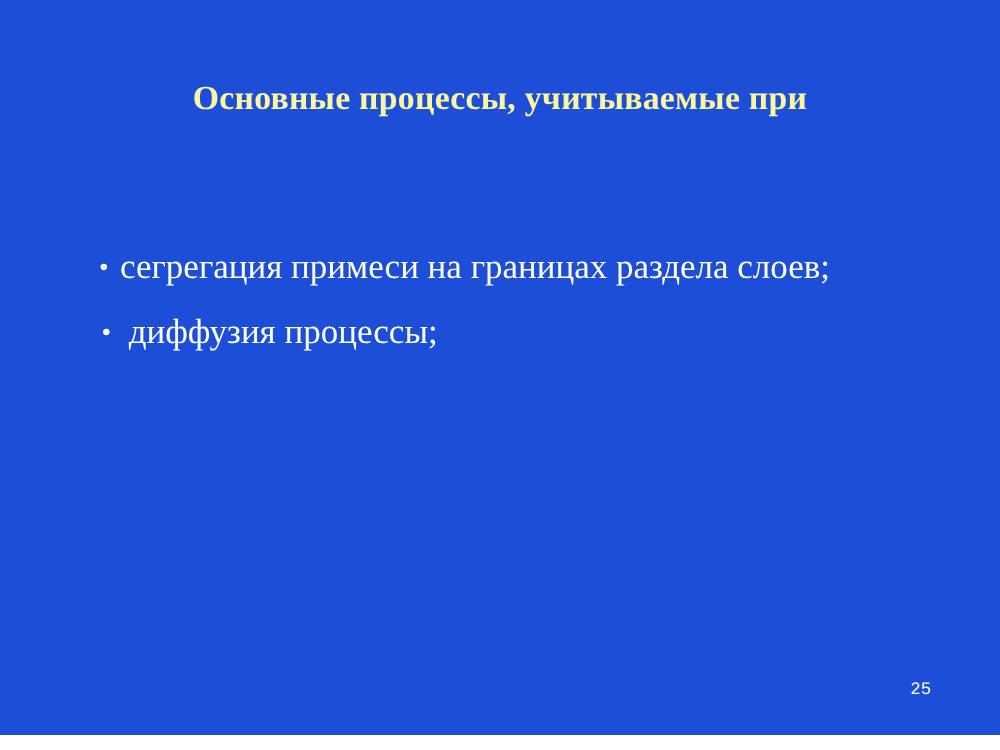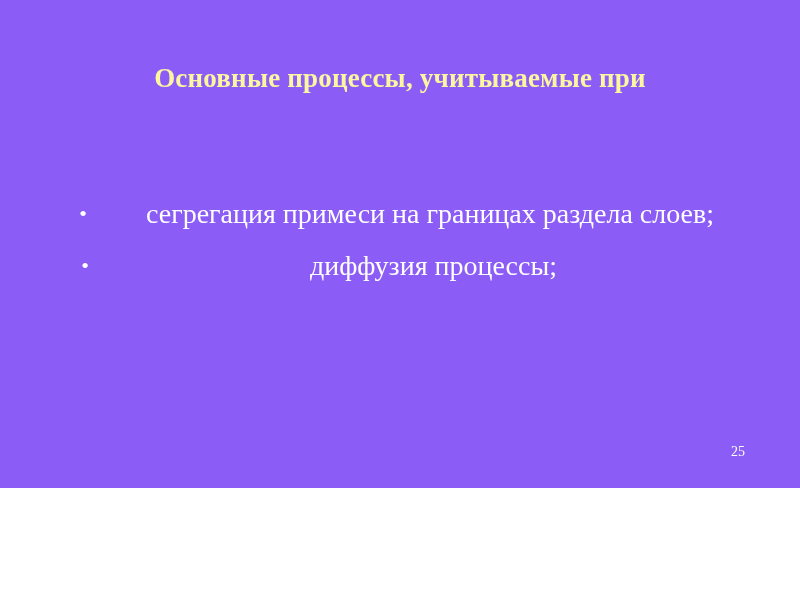--- a/index.html
+++ b/index.html
@@ -9,22 +9,22 @@
   body {
     width: 800px;
     height: 600px;
     overflow: hidden;
     font-family: "Liberation Serif", "DejaVu Serif", serif;
   }
 
   #slide {
     position: relative;
     width: 800px;
-    height: 488px;
-    background: #8b5cf6;
+    height: 588px;
+    background: #1d4ed8;
     box-sizing: border-box;
   }
 
   
   #title-block {
     position: absolute;
     left: 60px;
     top: 60px;
     width: 680px;
     text-align: center;
@@ -62,38 +62,37 @@
     width: 14px;
     text-align: center;
     color: #ffffff;
     font-size: 22px;
     line-height: 47px;
   }
   .bullet-item .bullet-text {
     display: block;
     color: #ffffff;
     white-space: pre-wrap;
-    text-align: center;
   }
   #bullet-2 {
     margin-top: 5px;
   }
   #bullet-2 .bullet-dot {
     left: 14px;
   }
 
   
   #page-number {
     position: absolute;
     right: 55px;
     bottom: 28px;
     color: #ffffff;
     font-size: 14px;
     line-height: 16px;
-    font-family: Liberation Serif, serif;
+    font-family: Liberation Mono, monospace;
   }
 </style>
 </head>
 <body>
 
 <div id="slide">
 
   <div id="title-block">
     <span class="title-line">Основные процессы, учитываемые при</span>
   </div>

